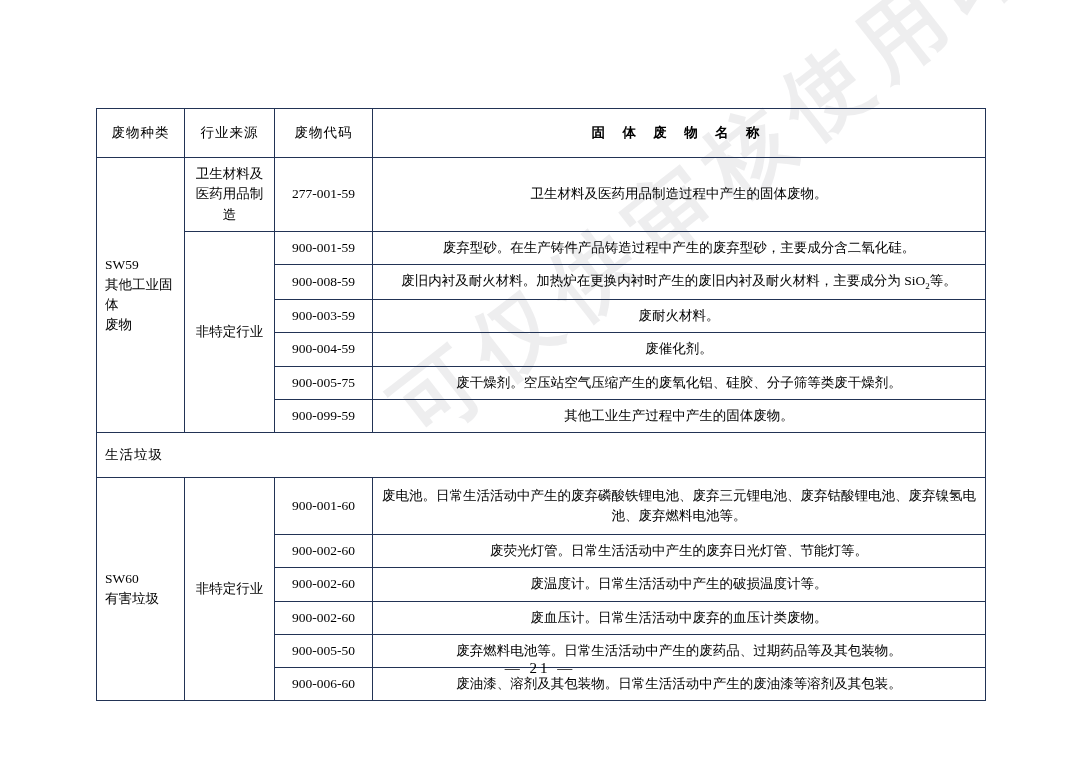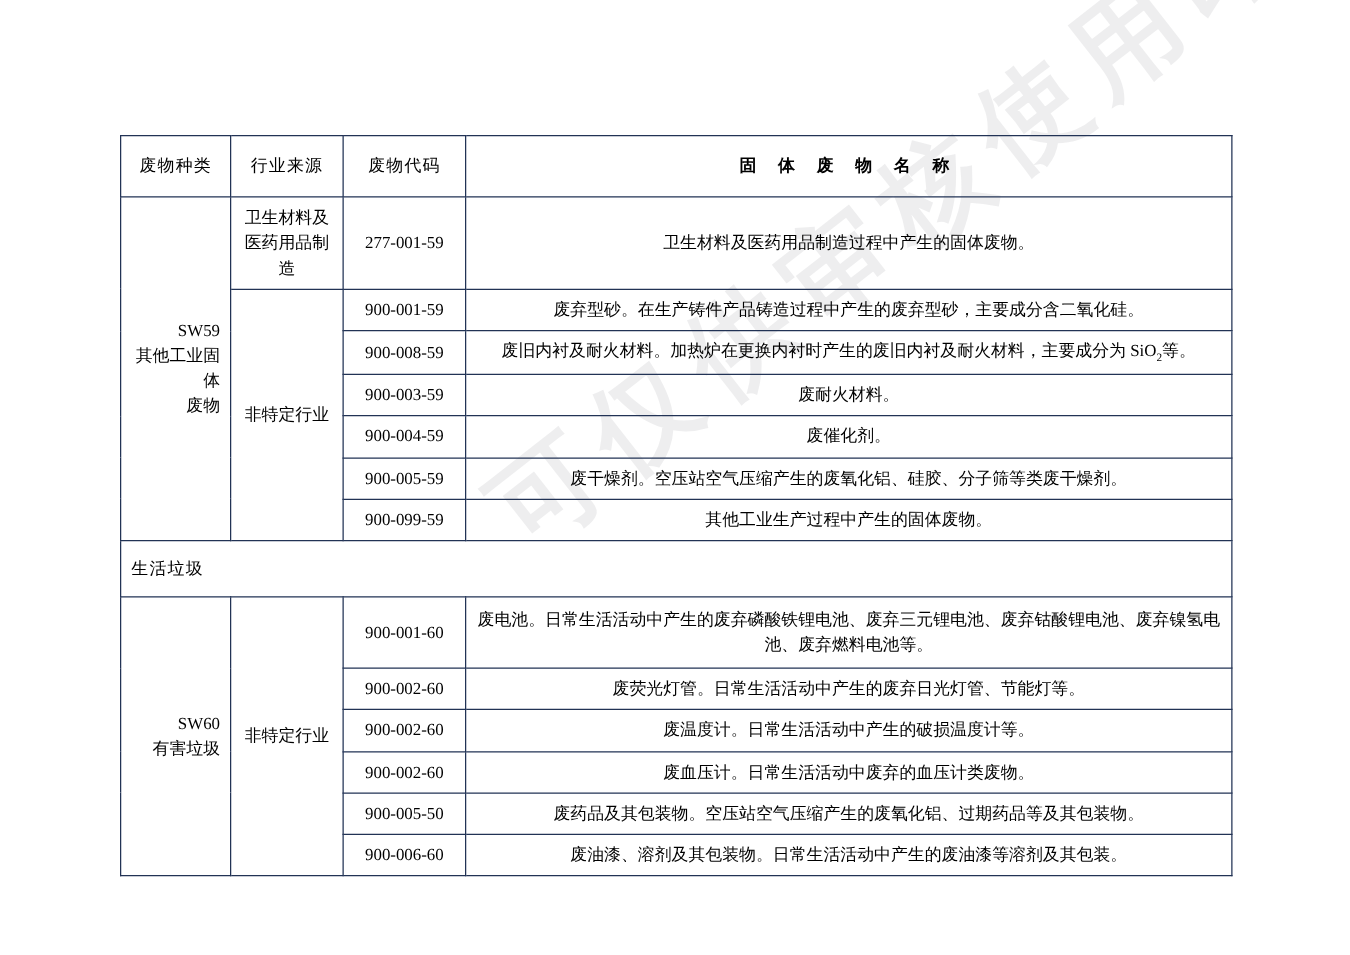--- a/index.html
+++ b/index.html
@@ -71,21 +71,21 @@
     font-weight: bold;
   }
   .c-center {
     text-align: center;
     font-family: Liberation Serif, serif;
   }
   .c-left {
     text-align: center;
   }
   .kind-cell {
-    text-align: right;
+    text-align: left;
     line-height: 1.6;
   }
   .section-row td {
     text-align: left;
     font-weight: bold;
     height: 32px;
     font-size: 14px;
     letter-spacing: 1px;
   }
   .row-tall td { height: 44px; }
@@ -155,21 +155,21 @@
         <td class="c-center nowrap-code">900-003-59</td>
         <td class="c-left">废耐火材料。</td>
       </tr>
 
       <tr>
         <td class="c-center nowrap-code">900-004-59</td>
         <td class="c-left">废催化剂。</td>
       </tr>
 
       <tr>
-        <td class="c-center nowrap-code">900-005-59</td>
+        <td class="c-center nowrap-code">900-005-75</td>
         <td class="c-left">废干燥剂。空压站空气压缩产生的废氧化铝、硅胶、分子筛等类废干燥剂。</td>
       </tr>
 
       <tr>
         <td class="c-center nowrap-code">900-099-59</td>
         <td class="c-left">其他工业生产过程中产生的固体废物。</td>
       </tr>
 
       <tr class="section-row">
         <td colspan="4">生活垃圾</td>
@@ -195,25 +195,26 @@
         <td class="c-left">废温度计。日常生活活动中产生的破损温度计等。</td>
       </tr>
 
       <tr>
         <td class="c-center nowrap-code">900-002-60</td>
         <td class="c-left">废血压计。日常生活活动中废弃的血压计类废物。</td>
       </tr>
 
       <tr>
         <td class="c-center nowrap-code">900-005-50</td>
-        <td class="c-left">废药品及其包装物。空压站空气压缩产生的废氧化铝、过期药品等及其包装物。</td>
+        <td class="c-left">废弃燃料电池等。日常生活活动中产生的废药品、过期药品等及其包装物。</td>
       </tr>
 
       <tr>
         <td class="c-center nowrap-code">900-006-60</td>
         <td class="c-left">废油漆、溶剂及其包装物。日常生活活动中产生的废油漆等溶剂及其包装。</td>
       </tr>
 
     </tbody>
   </table>
 
+  <div class="footer">— 21 —</div>
 
 </div>
 
 </body></html>

